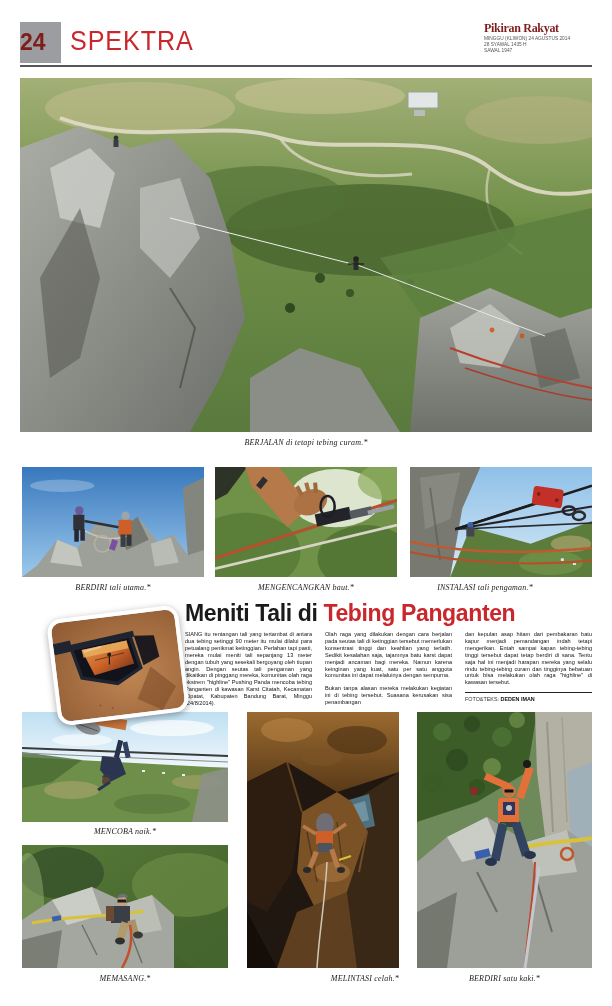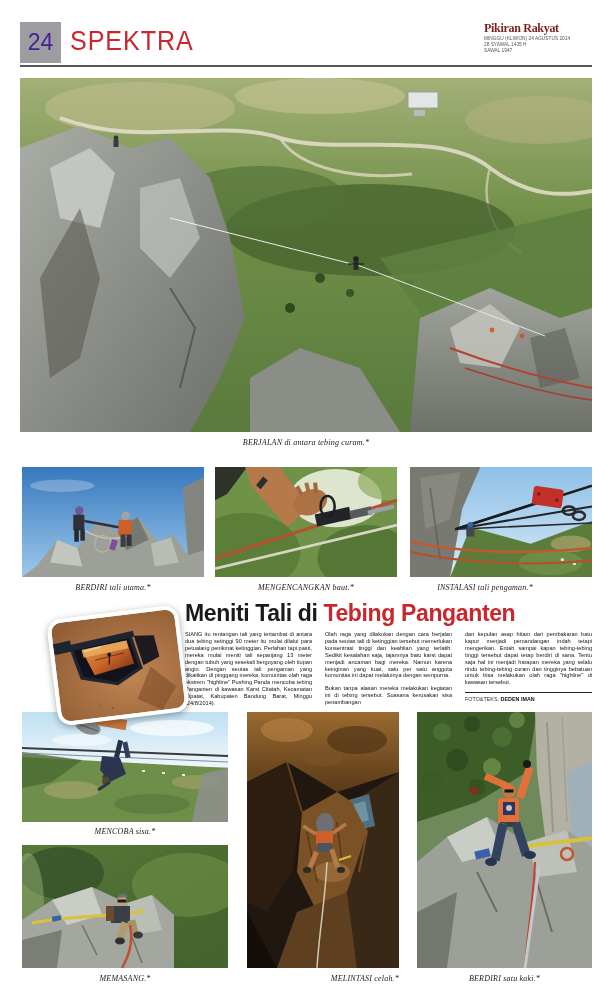--- a/index.html
+++ b/index.html
@@ -1,21 +1,21 @@
 <!DOCTYPE html>
 <html><head>
 <meta charset="utf-8">
 <style>
   html,body{margin:0;padding:0;background:#e8e8e8;}
   #page{position:relative;width:612px;height:1006px;background:#ffffff;margin:0 auto;
         font-family:"Liberation Sans",sans-serif;overflow:hidden;}
   .abs{position:absolute;}
   
   #pagenum-box{left:20px;top:22px;width:41px;height:41px;background:#9b9da0;
-      color:#4c1d95;font-weight:normal;font-size:23px;display:flex;align-items:center;justify-content:center;}
+      color:#7f1d1d;font-weight:bold;font-size:23px;display:flex;align-items:center;justify-content:flex-start;}
   #section-title{left:70px;top:26px;font-size:27px;color:#c9272c;letter-spacing:1px;
       transform:scaleX(.93);transform-origin:left;}
   #masthead{left:484px;top:21px;width:110px;text-align:left;}
   #masthead-title{font-family:"Liberation Serif",serif;font-weight:bold;font-size:12px;color:#7f1d1d;
       letter-spacing:-.3px;white-space:nowrap;}
   .masthead-line{font-size:4.8px;color:#555;line-height:6px;text-transform:uppercase;white-space:nowrap;}
   #header-rule{left:20px;top:65px;width:572px;height:2px;background:#55565a;}
   
   .photo{overflow:hidden;background:#ccc;}
   .photo svg{display:block;width:100%;height:100%;}
@@ -101,21 +101,21 @@
       <path d="M445,290 C490,305 540,318 572,322" stroke="#a93b2c" stroke-width="1.5" fill="none"></path>
       <circle cx="336" cy="181" r="2.8" fill="#22241f"></circle>
         <rect x="333.5" y="183" width="5" height="9" fill="#2c2e29"></rect>
       <line x1="328" y1="186" x2="344" y2="186" stroke="#22241f" stroke-width="1.4"></line>
       <circle cx="472" cy="252" r="2.4" fill="#d2622a"></circle>
         <circle cx="502" cy="258" r="2.4" fill="#c55a26"></circle>
       <circle cx="96" cy="60" r="2.4" fill="#30323a"></circle>
         <rect x="93.5" y="62" width="5" height="7" fill="#3a3c44"></rect>
     </svg>
   </div>
-  <div class="abs caption" style="left:20px;top:438px;width:572px;">BERJALAN di antara tebing curam.*</div>
+  <div class="abs caption" style="left:20px;top:438px;width:572px;">BERJALAN di tetapi tebing curam.*</div>
 
   <div class="abs photo" style="left:22px;top:467px;width:182px;height:110px;" title="Two climbers rigging the main rope on a rocky pinnacle against blue sky">
     <svg viewBox="0 0 181 106" preserveAspectRatio="none">
       <defs>
           <linearGradient id="gSky1" x1="0" y1="0" x2="0" y2="1">
         <stop offset="0" stop-color="#3878bd"></stop>
             <stop offset="1" stop-color="#9cc9ec"></stop>
           </linearGradient>
         </defs>
       <rect width="181" height="106" fill="url(#gSky1)"></rect>
@@ -274,21 +274,21 @@
       <rect x="94" y="28" width="5" height="18" fill="#26304a" transform="rotate(14 96 37)"></rect>
       <rect x="102" y="30" width="5" height="16" fill="#31405e" transform="rotate(-12 104 38)"></rect>
       <circle cx="84" cy="69" r="4" fill="#5a4632"></circle>
       <path d="M80,66 a5 5 0 0 1 9 -2" fill="#333a46"></path>
       <line x1="88" y1="70" x2="76" y2="78" stroke="#2c3550" stroke-width="3"></line>
       <rect x="58" y="0" width="48" height="10" fill="#c8743a" transform="rotate(10 58 0)"></rect>
       <ellipse cx="66" cy="15" rx="13" ry="7" fill="#8a8d90" transform="rotate(18 66 15)"></ellipse>
       <line x1="56" y1="12" x2="76" y2="19" stroke="#555" stroke-width="1"></line>
     </svg>
   </div>
-  <div class="abs caption" style="left:22px;top:827px;width:206px;">MENCOBA sisa.*</div>
+  <div class="abs caption" style="left:22px;top:827px;width:206px;">MENCOBA naik.*</div>
 
   <div class="abs photo" style="left:22px;top:845px;width:206px;height:123px;" title="An exhausted climber resting on the rocks">
     <svg viewBox="0 0 206 123" preserveAspectRatio="none">
       <defs>
           <linearGradient id="gBg6" x1="0" y1="0" x2="1" y2="1">
         <stop offset="0" stop-color="#577a38"></stop>
             <stop offset="1" stop-color="#3f5f2a"></stop>
           </linearGradient>
         </defs>
       <rect width="206" height="123" fill="url(#gBg6)"></rect>

